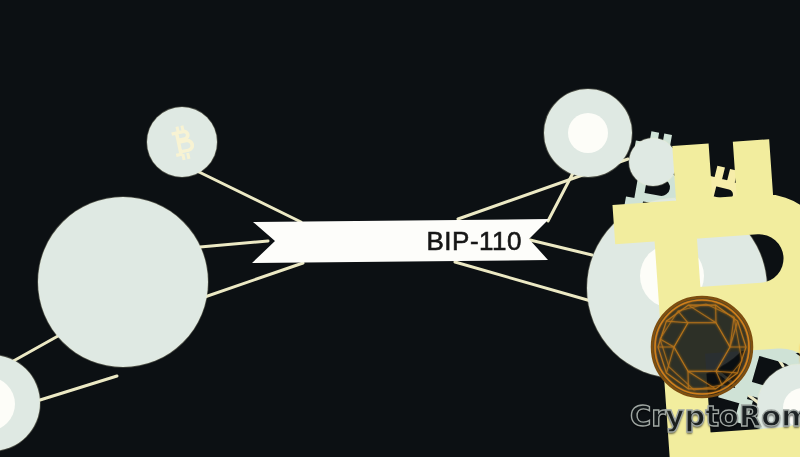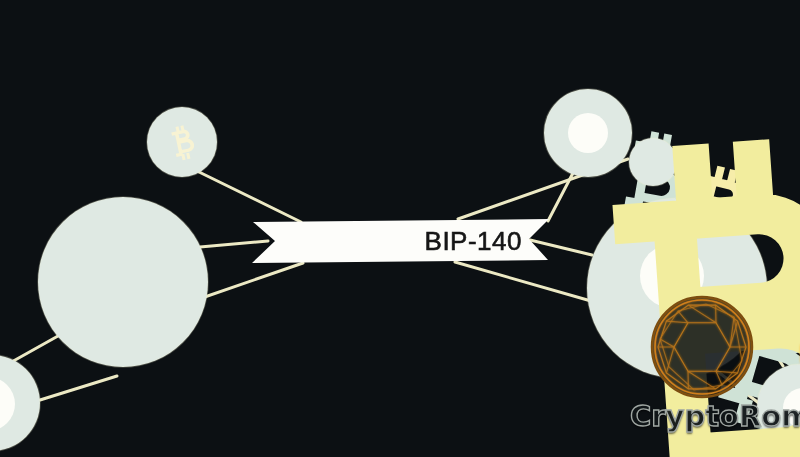--- a/index.html
+++ b/index.html
@@ -111,17 +111,17 @@
       <g filter="url(#softglow)" opacity="0.9">
         <path class="mesh" d="M44 0 L35.6 25.9 L13.6 41.9 L-13.6 41.9 L-35.6 25.9 L-44 0 L-35.6 -25.9 L-13.6 -41.9 L13.6 -41.9 L35.6 -25.9 Z"></path>
         <path class="mesh" opacity="0.7" d="M40 14 L20 38 L-8 43 L-33 20 L-42 -8 L-24 -36 L4 -43 L32 -30 Z"></path>
         <path class="mesh" d="M28 0 L14 24.2 L-14 24.2 L-28 0 L-14 -24.2 L14 -24.2 Z"></path>
         <path class="mesh" opacity="0.8" d="M44 0 L28 0 M35.6 25.9 L14 24.2 M13.6 41.9 L-14 24.2 M-13.6 41.9 L-14 24.2 M-35.6 25.9 L-28 0 M-44 0 L-28 0 M-35.6 -25.9 L-14 -24.2 M-13.6 -41.9 L14 -24.2 M13.6 -41.9 L14 -24.2 M35.6 -25.9 L28 0 M-24 -36 L-14 -24.2 M20 38 L14 24.2 M-42 -8 L-28 0 M32 -30 L28 0"></path>
       </g>
       <use href="#btc" fill="#ffb03a" filter="url(#glow)" transform="scale(0.41) translate(-50,-70)"></use>
     </g>
   </svg>
 
-  <div class="banner-text">BIP-140</div>
+  <div class="banner-text">BIP-110</div>
 
   <div class="brand-text">CryptoRom</div>
 
 </div>
 
 </body></html>

